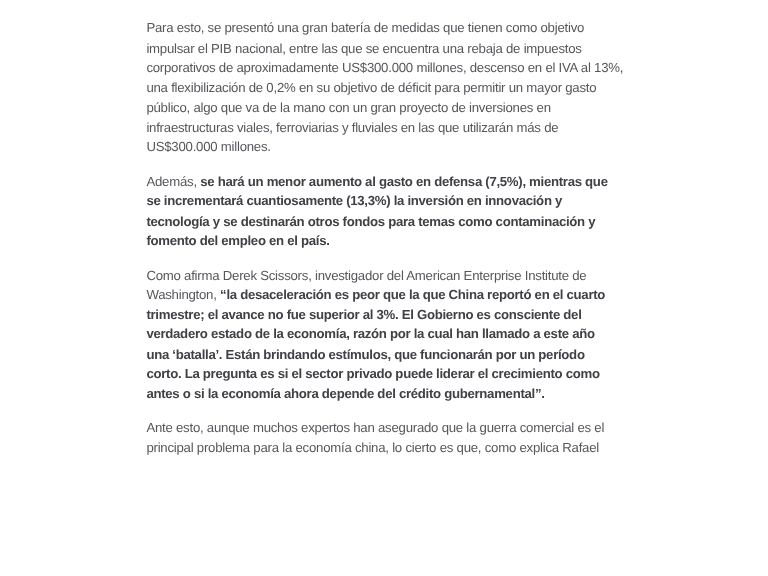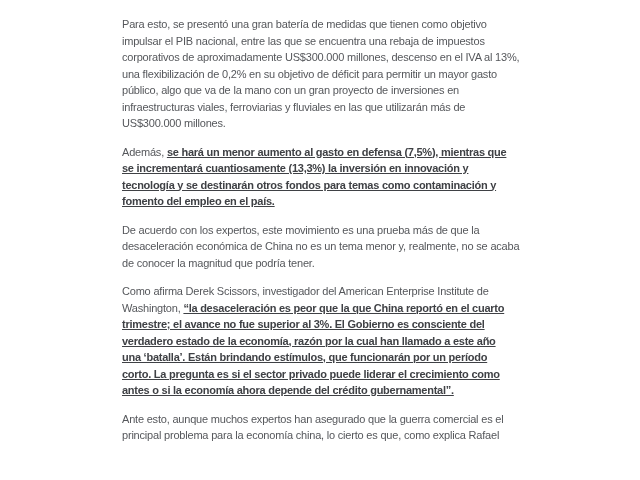--- a/index.html
+++ b/index.html
@@ -24,21 +24,20 @@
     margin: 0 0 12px 0;
     white-space: pre; 
   }
   main p.link-para {
     margin-bottom: 24px;
   }
   strong {
     font-weight: 700;
     color: var(--bold-text, #3f4145);
     letter-spacing: -0.25px;
-    text-decoration: underline;
   }
   a {
     color: var(--link-color, #43b0c4);
     text-decoration: none;
     cursor: pointer;
   }
 </style>
 </head>
 <body style="background: rgb(255, 255, 255);">
 
@@ -47,23 +46,20 @@
 impulsar el PIB nacional, entre las que se encuentra una rebaja de impuestos
 corporativos de aproximadamente US$300.000 millones, descenso en el IVA al 13%,
 una flexibilización de 0,2% en su objetivo de déficit para permitir un mayor gasto
 público, algo que va de la mano con un gran proyecto de inversiones en
 infraestructuras viales, ferroviarias y fluviales en las que utilizarán más de
 US$300.000 millones.</p>
   <p data-name="paragraph-defense-spending"><span data-name="paragraph-intro">Además, </span><strong data-name="bold-highlight">se hará un menor aumento al gasto en defensa (7,5%), mientras que
 se incrementará cuantiosamente (13,3%) la inversión en innovación y
 tecnología y se destinarán otros fondos para temas como contaminación y
 fomento del empleo en el país.</strong></p>
-  <p data-name="paragraph-experts">De acuerdo con los expertos, este movimiento es una prueba más de que la
-desaceleración económica de China no es un tema menor y, realmente, no se acaba
-de conocer la magnitud que podría tener.</p>
   <p data-name="paragraph-scissors-quote"><span data-name="paragraph-intro">Como afirma Derek Scissors, investigador del American Enterprise Institute de
 Washington, </span><strong data-name="bold-quote">“la desaceleración es peor que la que China reportó en el cuarto
 trimestre; el avance no fue superior al 3%. El Gobierno es consciente del
 verdadero estado de la economía, razón por la cual han llamado a este año
 una ‘batalla’. Están brindando estímulos, que funcionarán por un período
 corto. La pregunta es si el sector privado puede liderar el crecimiento como
 antes o si la economía ahora depende del crédito gubernamental”.</strong></p>
   <p data-name="paragraph-trade-war">Ante esto, aunque muchos expertos han asegurado que la guerra comercial es el
 principal problema para la economía china, lo cierto es que, como explica Rafael</p>
 </main>

